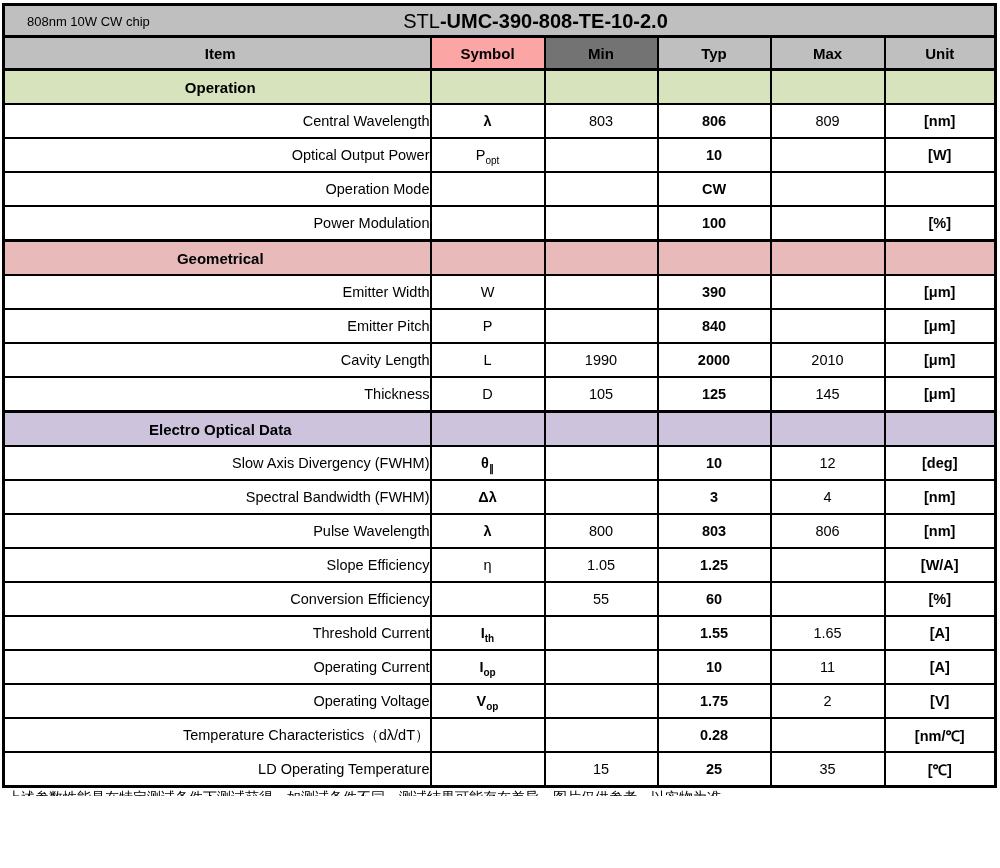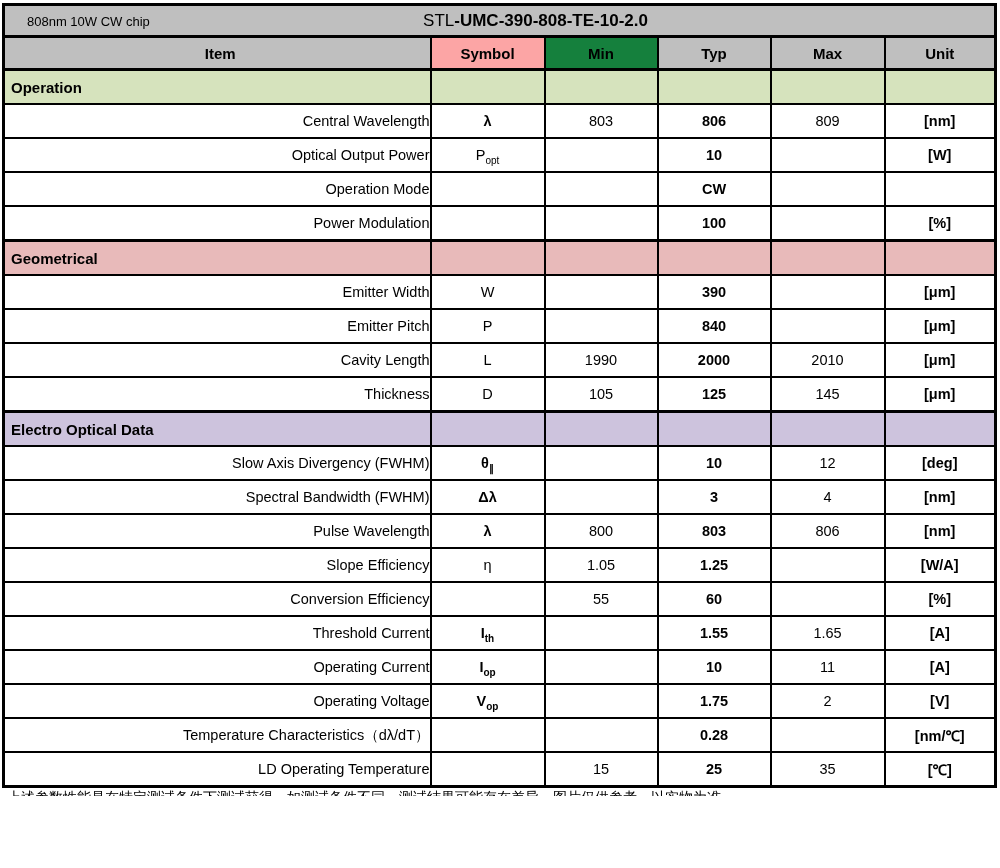--- a/index.html
+++ b/index.html
@@ -18,35 +18,35 @@
   
   tr.titlebar td {
     height:29px; border-bottom:3px solid #000; position:relative;
   }
   .chipname {
     position:absolute; left:22px; top:50%; transform:translateY(-50%);
     font-size:13px; white-space:nowrap;
   }
   .model {
     position:absolute; left:72px; right:0; top:50%; transform:translateY(-50%);
-    text-align:center; font-size:17px; white-space:nowrap;
+    text-align:center; font-size:20px; white-space:nowrap;
   }
   .model b { font-weight:bold; }
 
   
   tr.colhead th {
     height:30px; font-size:15px; font-weight:bold;
     text-align:center; border-bottom:3px solid #000;
   }
   tr.colhead th.item-h { text-align:center; padding-left:6px; }
 
   
   tr.section-row td { height:32px; border-top:3px solid #000; }
   td.section-label {
-    font-weight:bold; font-size:15px; text-align:left; padding-left:6px;
+    font-weight:bold; font-size:15px; text-align:center; padding-left:6px;
   }
 
   
   tr.data-row td { height:32px; font-size:14.5px; }
   td.item-cell { text-align:right; padding-left:6px; }
   td.val { text-align:center; }
   td.typ-cell, td.unit-cell { font-weight:bold; }
   td.symbol-cell b { font-weight:bold; }
   sub { font-size:10px; line-height:0; }
   sub.bsub { font-weight:bold; }
@@ -73,21 +73,21 @@
     <tbody>
       <tr class="titlebar">
         <td colspan="6" class="titlebar-cell" style="background: rgb(191, 191, 191);">
           <span class="chipname">808nm 10W CW chip</span>
           <span class="model"><span>STL</span><b>-UMC-390-808-TE-10-2.0</b></span>
         </td>
       </tr>
       <tr class="colhead">
         <th class="item-h" style="background: rgb(191, 191, 191);">Item</th>
         <th style="background: #fca5a5;">Symbol</th>
-        <th style="background: #15803d;">Min</th>
+        <th style="background: #737373;">Min</th>
         <th style="background: rgb(191, 191, 191);">Typ</th>
         <th style="background: rgb(191, 191, 191);">Max</th>
         <th style="background: rgb(191, 191, 191);">Unit</th>
       </tr>
     </tbody>
     <tbody id="rows">
         <tr class="section-row">
           <td class="section-label" style="background: rgb(214, 227, 189);">Operation</td>
           <td class="" style="background: rgb(214, 227, 189);"></td>
           <td class="" style="background: rgb(214, 227, 189);"></td>

